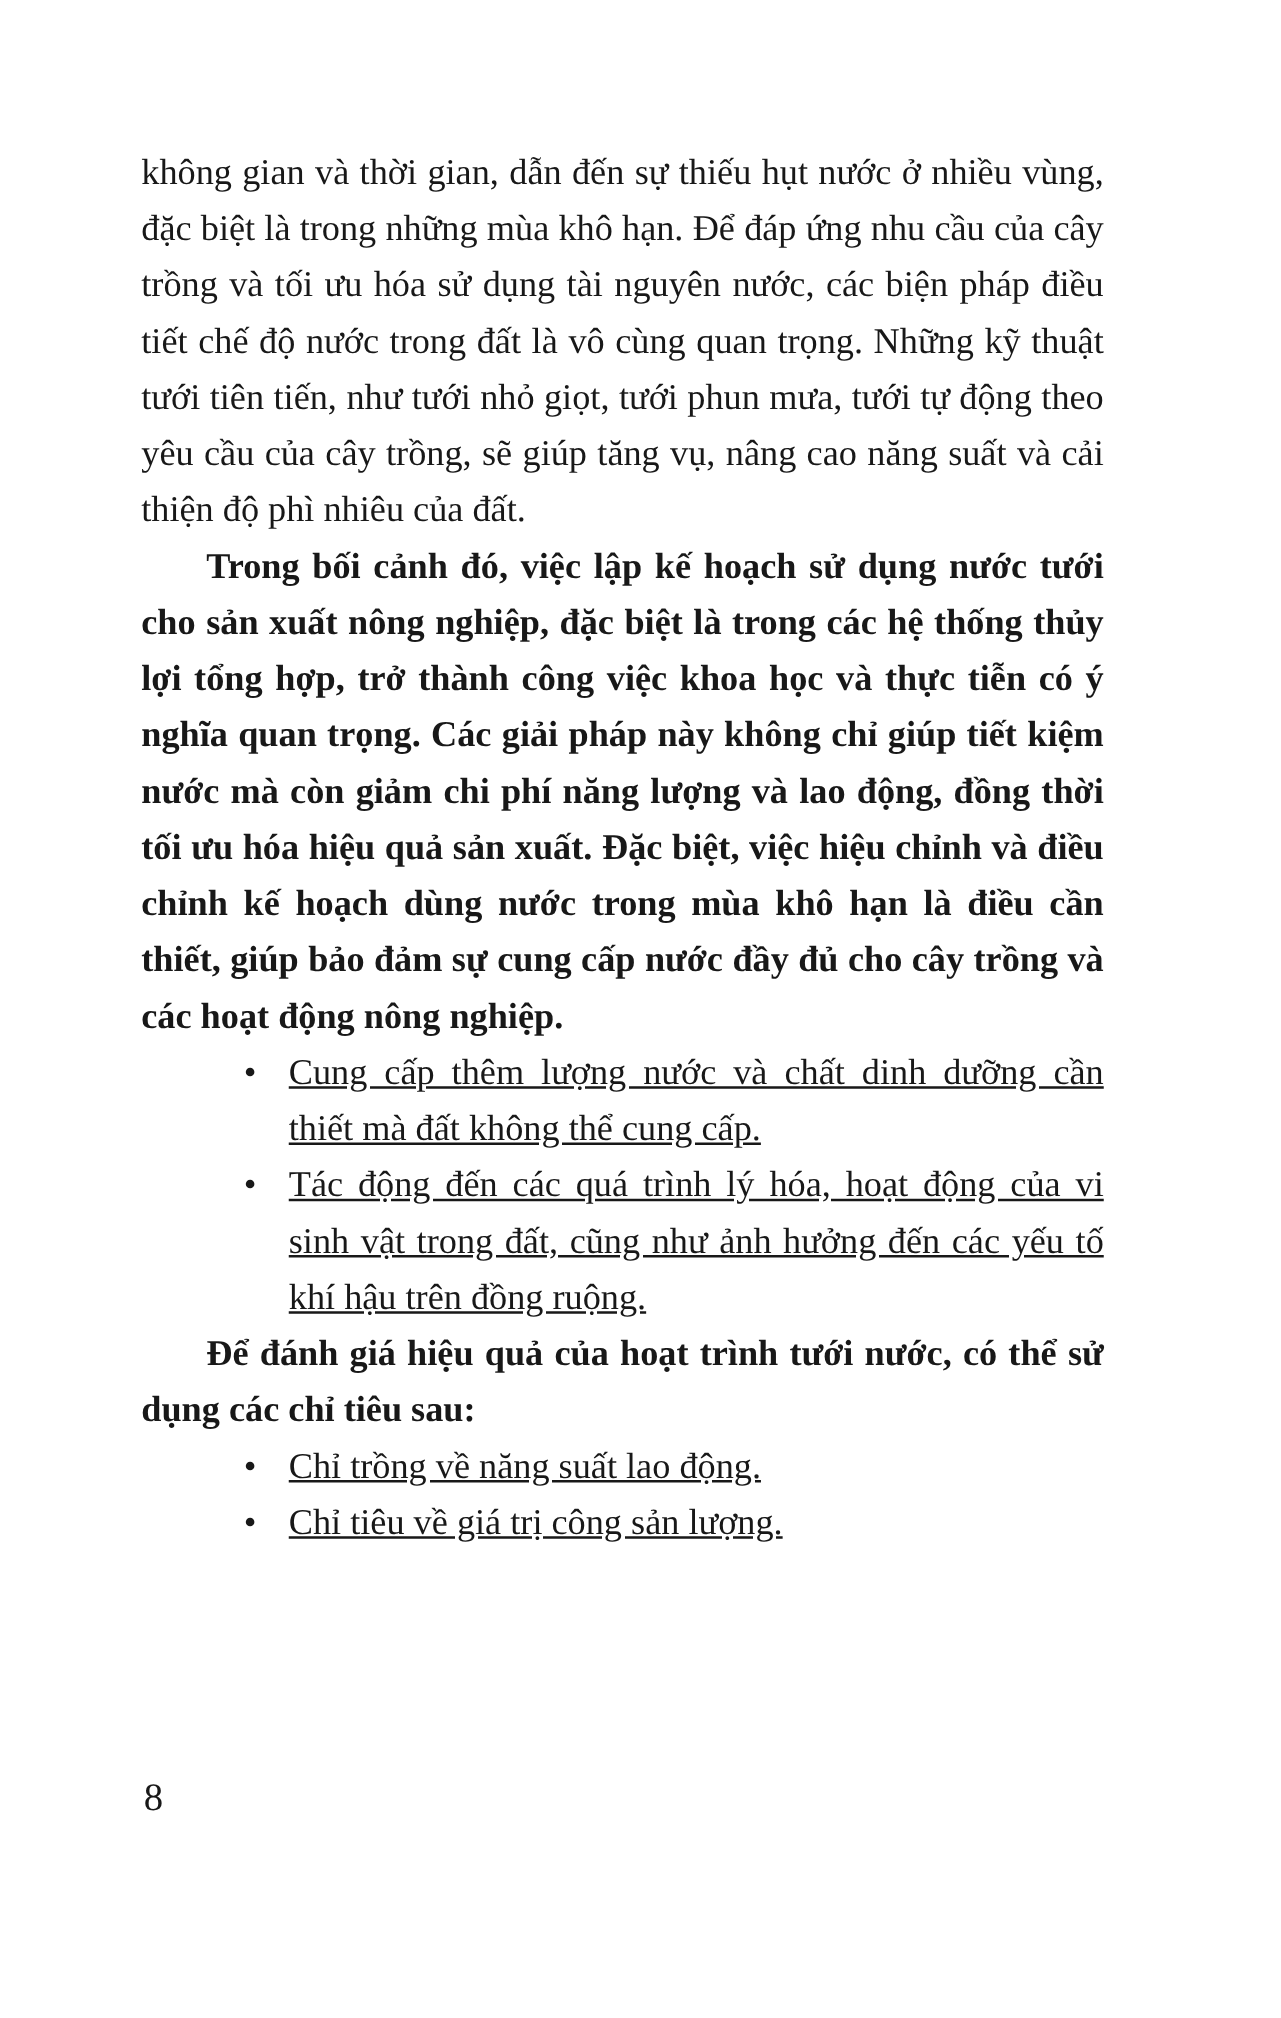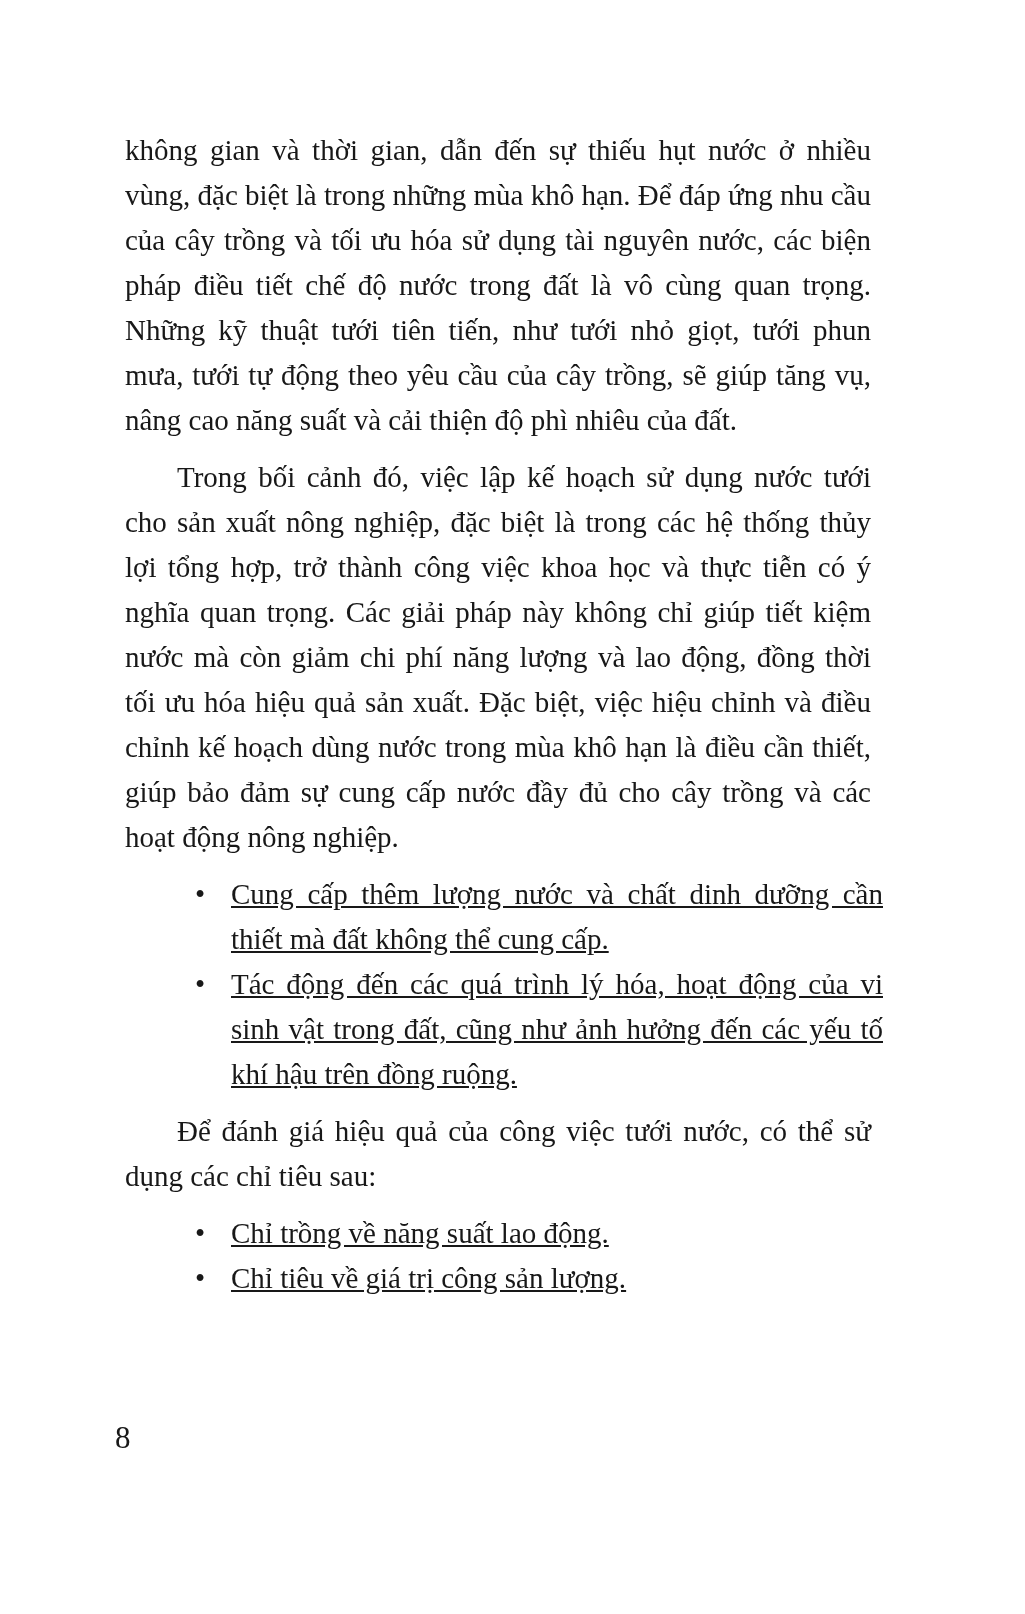--- a/index.html
+++ b/index.html
@@ -18,26 +18,27 @@
   }
   .text-block {
     position: absolute;
     top: 116px;
     left: 113px;
     width: 770px;
     font-size: 29px;
     line-height: 45px;
   }
   p.para {
-    margin: 12px;
+    margin: 0;
     text-align: justify;
     text-justify: inter-word;
   }
   p.indent {
     text-indent: 52px;
+    font-weight: bold;
   }
   ul.bullets {
     list-style: none;
     margin: 0;
     padding: 0 0 0 82px;
     text-decoration: underline;
   }
   ul.bullets li {
     position: relative;
     padding-left: 36px;
@@ -69,21 +70,21 @@
     <p class="para">không gian và thời gian, dẫn đến sự thiếu hụt nước ở nhiều vùng, đặc biệt là trong những mùa khô hạn. Để đáp ứng nhu cầu của cây trồng và tối ưu hóa sử dụng tài nguyên nước, các biện pháp điều tiết chế độ nước trong đất là vô cùng quan trọng. Những kỹ thuật tưới tiên tiến, như tưới nhỏ giọt, tưới phun mưa, tưới tự động theo yêu cầu của cây trồng, sẽ giúp tăng vụ, nâng cao năng suất và cải thiện độ phì nhiêu của đất.</p>
 
     <p class="para indent">Trong bối cảnh đó, việc lập kế hoạch sử dụng nước tưới cho sản xuất nông nghiệp, đặc biệt là trong các hệ thống thủy lợi tổng hợp, trở thành công việc khoa học và thực tiễn có ý nghĩa quan trọng. Các giải pháp này không chỉ giúp tiết kiệm nước mà còn giảm chi phí năng lượng và lao động, đồng thời tối ưu hóa hiệu quả sản xuất. Đặc biệt, việc hiệu chỉnh và điều chỉnh kế hoạch dùng nước trong mùa khô hạn là điều cần thiết, giúp bảo đảm sự cung cấp nước đầy đủ cho cây trồng và các hoạt động nông nghiệp.</p>
 
 
     <ul class="bullets">
       <li>Cung cấp thêm lượng nước và chất dinh dưỡng cần thiết mà đất không thể cung cấp.</li>
       <li>Tác động đến các quá trình lý hóa, hoạt động của vi sinh vật trong đất, cũng như ảnh hưởng đến các yếu tố khí hậu trên đồng ruộng.</li>
     </ul>
 
-    <p class="para indent">Để đánh giá hiệu quả của công việc tưới nước, có thể sử dụng các chỉ tiêu sau:</p>
+    <p class="para indent">Để đánh giá hiệu quả của hoạt trình tưới nước, có thể sử dụng các chỉ tiêu sau:</p>
 
     <ul class="bullets">
       <li>Chỉ trồng về năng suất lao động.</li>
       <li>Chỉ tiêu về giá trị công sản lượng.</li>
     </ul>
 
   </main>
 
   <div class="page-number">8</div>
 </div>

